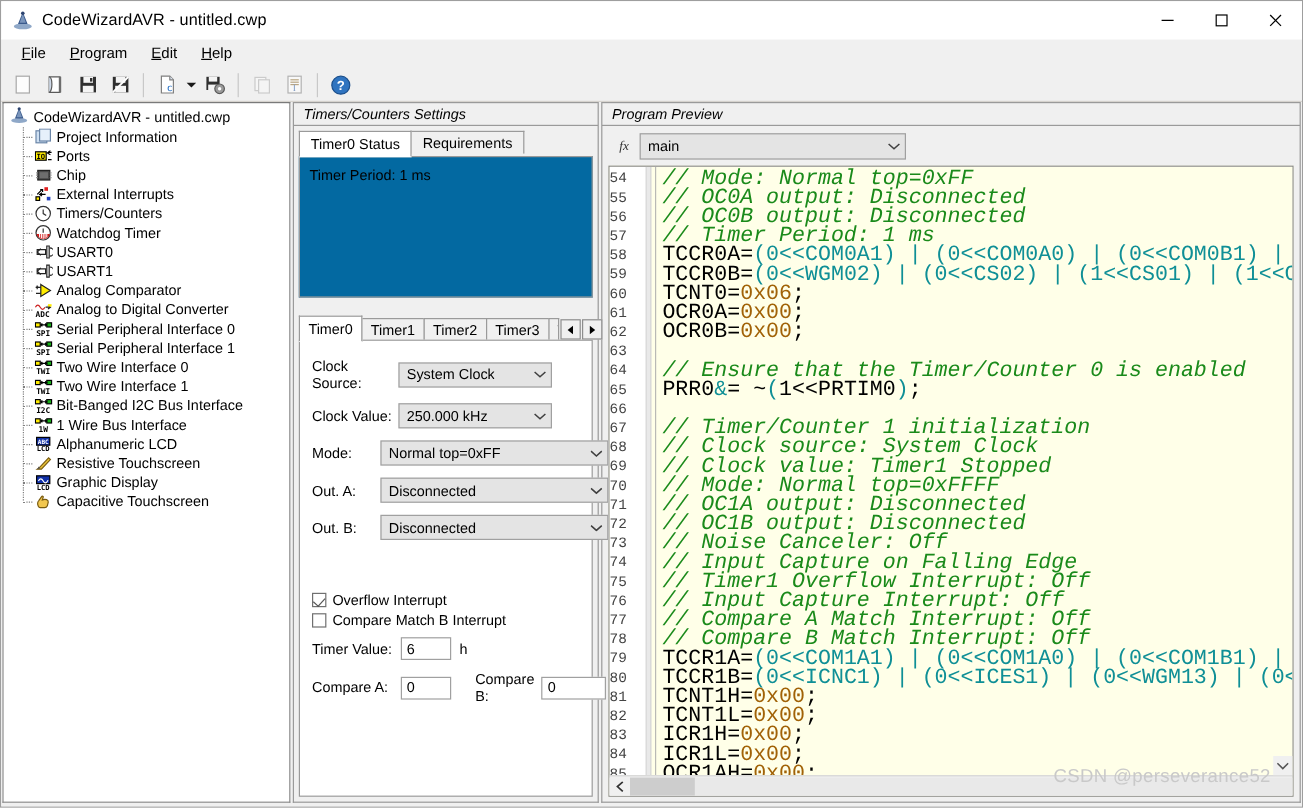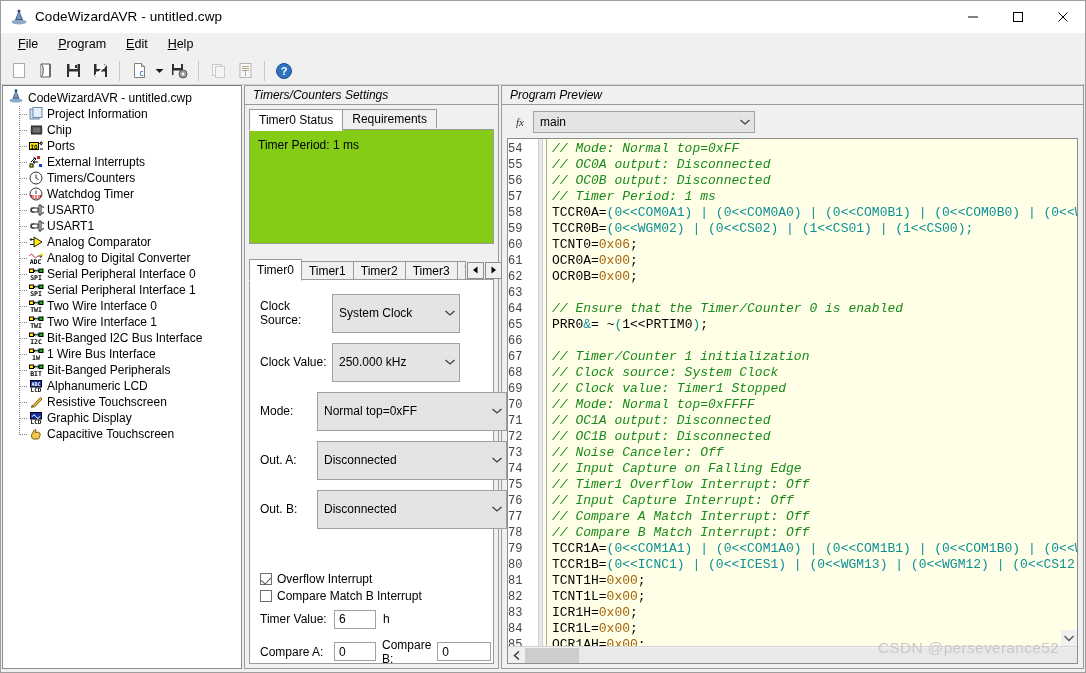--- a/index.html
+++ b/index.html
@@ -127,21 +127,21 @@
     font-size:12px; color:#000;
     background:#f0f0f0;
     border:1px solid #9a9a9a; border-bottom:none;
     margin-right:-1px; cursor:default; position:relative; z-index:1;
   }
   .tab.active {
     height:22px; background:#ffffff; border-bottom:1px solid #ffffff;
     z-index:3; margin-bottom:-1px;
   }
   .tabpanel {
-    border:1px solid #9a9a9a; background:#84cc16; margin-top:-1px;
+    border:1px solid #9a9a9a; background:#0369a1; margin-top:-1px;
     position:relative; z-index:2;
   }
   #status-panel { height:118px; padding:8px 0 0 8px; }
   #status-line { font-size:12px; color:#000; }
 
   #timer-tabs-wrap { margin-top:14px; display:flex; flex-direction:column; flex:1 1 auto; min-height:0; }
   #timer-tabstrip { display:flex; align-items:flex-end; height:22px; }
   #timer-tabstrip .tab { padding:0 7px; }
   #timer-tabstrip .tab.cut { padding-right:0; width:34px; overflow:hidden; }
   .spin-btns {
@@ -154,21 +154,21 @@
     cursor:default;
   }
   .spin-btn + .spin-btn { margin-left:1px; }
   #timer-panel {
     flex:1 1 auto; padding:14px 10px 8px 10px; min-height:0; background:#fff;
   }
   .form-row { display:flex; align-items:center; margin-bottom:10px; }
   .form-row label { font-size:12px; color:#000; }
   .combo {
     border:1px solid #a0a0a0; background:#e4e4e4;
-    height:39px; display:flex; align-items:center;
+    height:21px; display:flex; align-items:center;
     padding-left:6px; font-size:12px; color:#000; cursor:default;
     position:relative; justify-content:space-between;
   }
   .combo .cv { overflow:hidden; white-space:nowrap; }
   .combo .chev { width:18px; display:flex; align-items:center; justify-content:center; }
   .lbl-w1 { width:72px; flex:0 0 72px; }
   .lbl-w2 { width:57px; flex:0 0 57px; }
   .combo-w1 { width:128px; flex:0 0 128px; }
   .combo-w2 { width:190px; flex:0 0 190px; }
 
@@ -208,21 +208,21 @@
   #gutter {
     width:31px; flex:0 0 31px; background:#ffffff; color:#444;
     font-family:"Liberation Mono", monospace; font-size:12px;
     text-align:left; padding-top:2px; padding-right:4px;
     border-right:1px solid #cfcfcf;
   }
   #gutter2 { width:4px; flex:0 0 4px; background:#e9e9e9; border-right:1px solid #cfcfcf; }
   #gutter3 { width:4px; flex:0 0 4px; background:#ffffe8; border-right:1px solid #a9a9a9; }
   #code {
     flex:1 1 auto; background:#ffffe8; padding-top:2px; padding-left:5px;
-    font-family:"Liberation Mono", monospace; font-size:13px;
+    font-family:"Liberation Mono", monospace; font-size:18px;
     white-space:pre; overflow:hidden; min-width:0;
   }
   .ln { height:16px; line-height:16px; }
   .cm { color:#1a8a1a; font-style:italic; }
   .id { color:#000; }
   .num { color:#a16207; }
   .op { color:#000; }
   .pn { color:#0f8f96; }
 
   #hscroll {
@@ -384,48 +384,48 @@
                 <svg width="15" height="14">
                   <rect x="1" y="2" width="9" height="10" fill="#cfe0f2" stroke="#6b86a8"></rect>
                   <rect x="4" y="0.5" width="9" height="10" fill="#e6f0fb" stroke="#6b86a8"></rect>
                 </svg>
               </span>
               <span class="lbl">Project Information</span>
             </div>
             <div class="tree-node">
               <span class="ico">
                 <svg width="15" height="14">
+                  <rect x="0.5" y="3.5" width="9" height="7" fill="#ffec00" stroke="#000"></rect>
+                  <text x="5" y="9.5" font-size="6" text-anchor="middle" font-family="monospace" font-weight="bold">IO</text>
+                  <path d="M11 4 l3 0 M11 10 l3 0" stroke="#000"></path>
+                  <path d="M13 2.5 L10.5 4.5 L13 6" fill="none" stroke="#000"></path>
+                </svg>
+              </span>
+              <span class="lbl">Ports</span>
+            </div>
+            <div class="tree-node">
+              <span class="ico">
+                <svg width="15" height="14">
                   <rect x="2.5" y="3" width="10" height="8" fill="#4a4a4a" stroke="#222"></rect>
                   <g stroke="#999">
                     <line x1="1" y1="5" x2="2.5" y2="5"></line>
                     <line x1="1" y1="7" x2="2.5" y2="7"></line>
                     <line x1="1" y1="9" x2="2.5" y2="9"></line>
                     <line x1="12.5" y1="5" x2="14" y2="5"></line>
                     <line x1="12.5" y1="7" x2="14" y2="7"></line>
                     <line x1="12.5" y1="9" x2="14" y2="9"></line>
                   </g>
                   <rect x="4" y="4.5" width="7" height="5" fill="#6e6e6e"></rect>
                 </svg>
               </span>
               <span class="lbl">Chip</span>
             </div>
             <div class="tree-node">
               <span class="ico">
                 <svg width="15" height="14">
-                  <rect x="0.5" y="3.5" width="9" height="7" fill="#ffec00" stroke="#000"></rect>
-                  <text x="5" y="9.5" font-size="6" text-anchor="middle" font-family="monospace" font-weight="bold">IO</text>
-                  <path d="M11 4 l3 0 M11 10 l3 0" stroke="#000"></path>
-                  <path d="M13 2.5 L10.5 4.5 L13 6" fill="none" stroke="#000"></path>
-                </svg>
-              </span>
-              <span class="lbl">Ports</span>
-            </div>
-            <div class="tree-node">
-              <span class="ico">
-                <svg width="15" height="14">
                   <rect x="8" y="1" width="3" height="3" fill="#e02020"></rect>
                   <rect x="1" y="9" width="3" height="3" fill="#ffec00" stroke="#000"></rect>
                   <rect x="10" y="9" width="3" height="3" fill="#2040c0"></rect>
                   <path d="M2 7 L6 3 M4.5 3 L6.5 3 L6.5 5" stroke="#000" fill="none"></path>
                   <path d="M9 7 L4 7 M6 5.6 L4 7 L6 8.4" stroke="#000" fill="none"></path>
                 </svg>
               </span>
               <span class="lbl">External Interrupts</span>
             </div>
             <div class="tree-node">
@@ -555,31 +555,20 @@
             <div class="tree-node">
               <span class="ico">
                 <svg width="15" height="14">
                   <rect x="0.5" y="2" width="4" height="3.5" fill="#ffec00" stroke="#000"></rect>
                   <rect x="10" y="2" width="4" height="3.5" fill="#18b018" stroke="#000"></rect>
                   <path d="M5 3.8 h5 M6.3 2.6 L5 3.8 L6.3 5 M8.7 2.6 L10 3.8 L8.7 5" stroke="#000" fill="none"></path>
                   <text x="7" y="13" font-size="6.5" text-anchor="middle" font-family="monospace" font-weight="bold">1W</text>
                 </svg>
               </span>
               <span class="lbl">1 Wire Bus Interface</span>
-            </div>
-            <div class="tree-node">
-              <span class="ico">
-                <svg width="15" height="14">
-                  <rect x="0.5" y="2" width="4" height="3.5" fill="#ffec00" stroke="#000"></rect>
-                  <rect x="10" y="2" width="4" height="3.5" fill="#18b018" stroke="#000"></rect>
-                  <path d="M5 3.8 h5 M6.3 2.6 L5 3.8 L6.3 5 M8.7 2.6 L10 3.8 L8.7 5" stroke="#000" fill="none"></path>
-                  <text x="7" y="13" font-size="6.5" text-anchor="middle" font-family="monospace" font-weight="bold">BIT</text>
-                </svg>
-              </span>
-              <span class="lbl">Bit-Banged Peripherals</span>
             </div>
             <div class="tree-node">
               <span class="ico">
                 <svg width="15" height="14">
                   <rect x="1.5" y="1.5" width="11" height="6.5" fill="#1030a8" stroke="#000"></rect>
                   <text x="7" y="6.8" font-size="5" text-anchor="middle" fill="#fff" font-family="monospace" font-weight="bold">ABC</text>
                   <text x="7" y="13.2" font-size="6" text-anchor="middle" font-family="monospace" font-weight="bold">LCD</text>
                 </svg>
               </span>
               <span class="lbl">Alphanumeric LCD</span>
@@ -718,21 +707,21 @@
 
             <div class="form-row" style="margin-top:6px;margin-bottom:9px">
               <label style="width:74px;flex:0 0 74px">Timer Value:</label>
               <div class="tbox" style="width:42px;flex:0 0 42px">6</div>
               <span style="margin-left:7px;font-size:12px">h</span>
             </div>
 
             <div class="form-row" style="margin-bottom:0">
               <label style="width:74px;flex:0 0 74px">Compare A:</label>
               <div class="tbox" style="width:42px;flex:0 0 42px">0</div>
-              <label style="margin-left:6px;margin-right:6px">Compare B:</label>
+              <label style="margin-left:20px;margin-right:6px">Compare B:</label>
               <div class="tbox" style="width:54px;flex:0 0 54px">0</div>
             </div>
           </div>
         </div>
       </div>
     </div>
 
     <div id="previewpane">
       <div class="pane-header">Program Preview</div>
       <div id="preview-inner">

